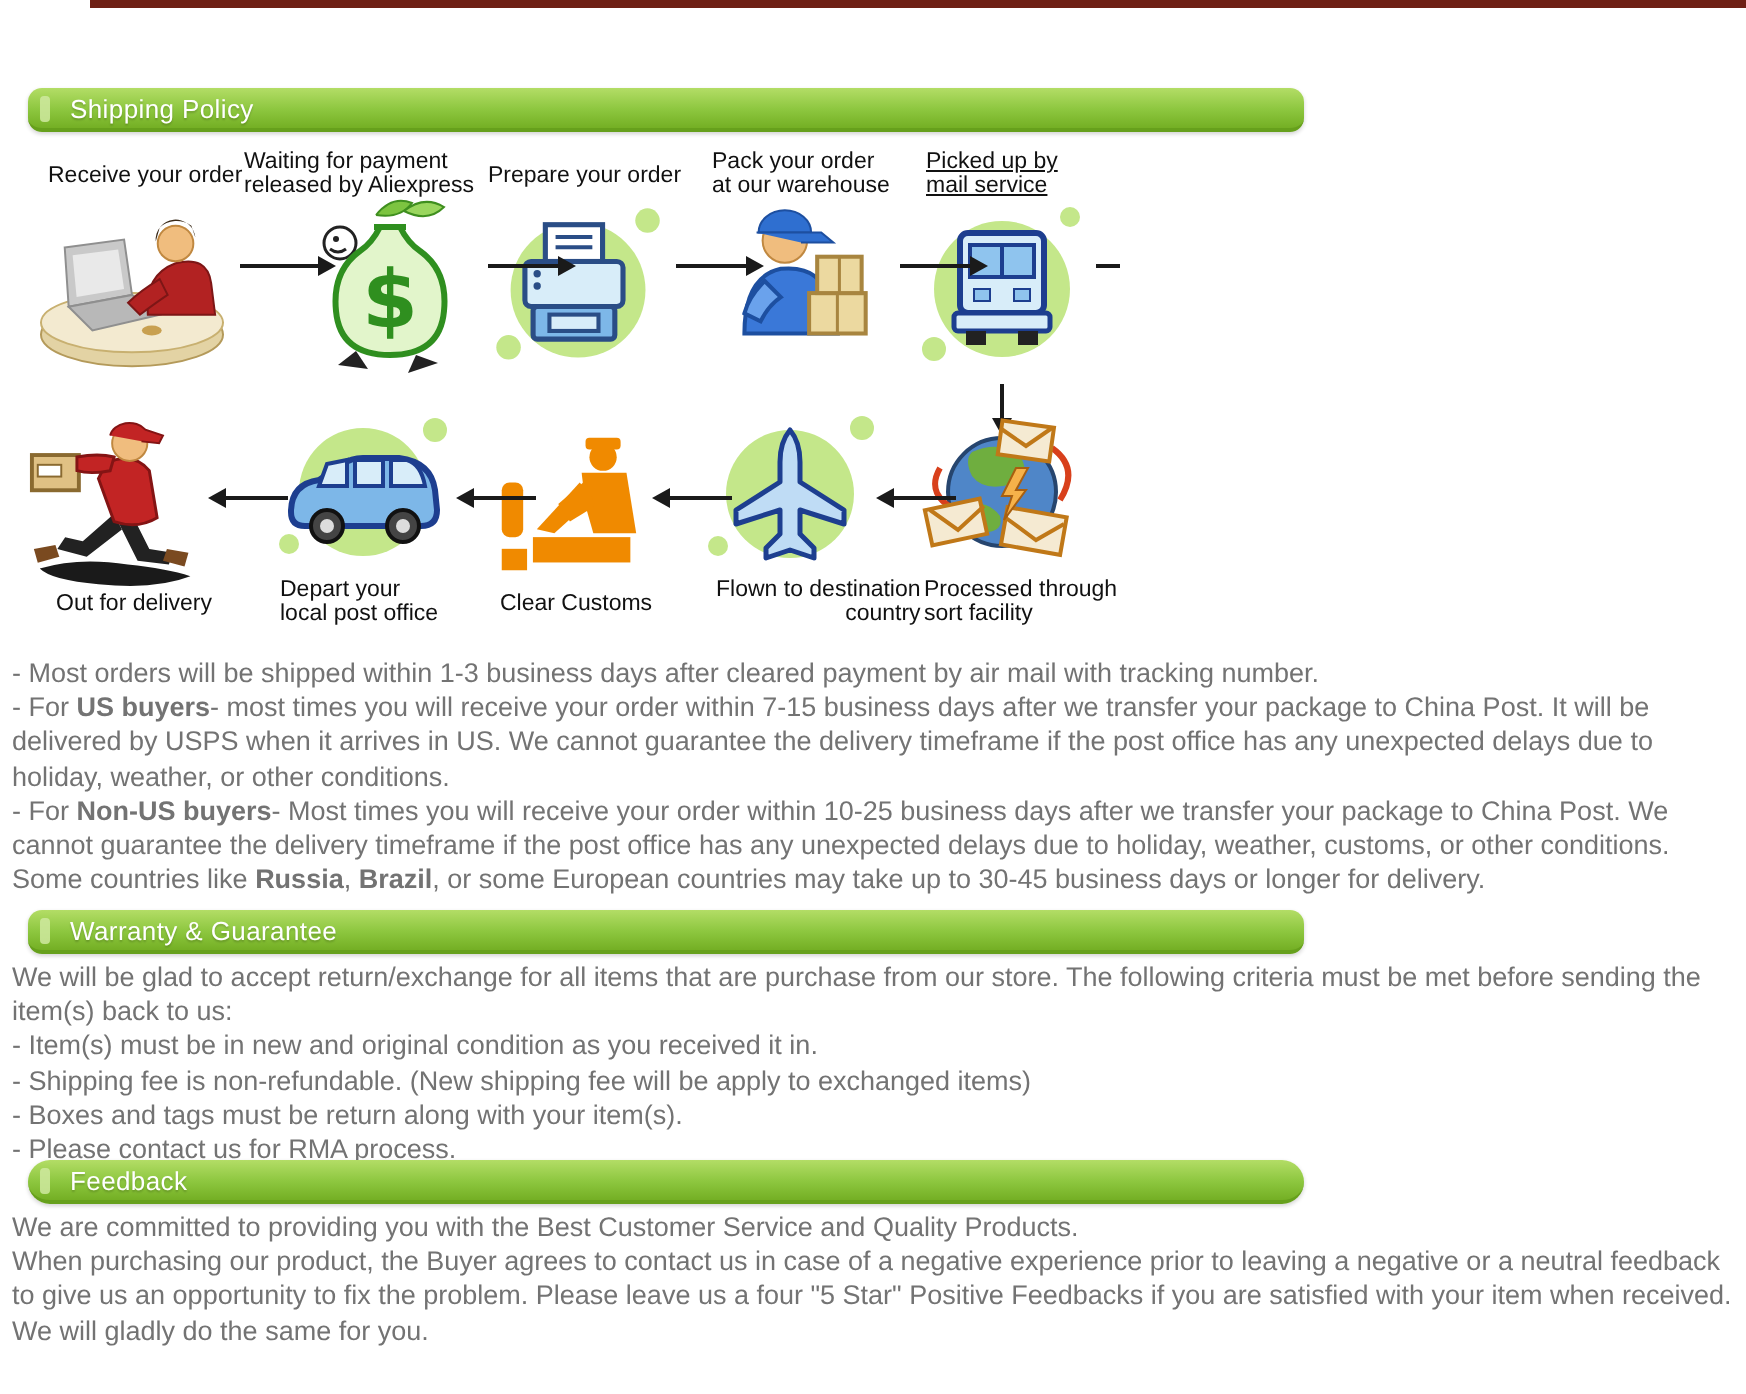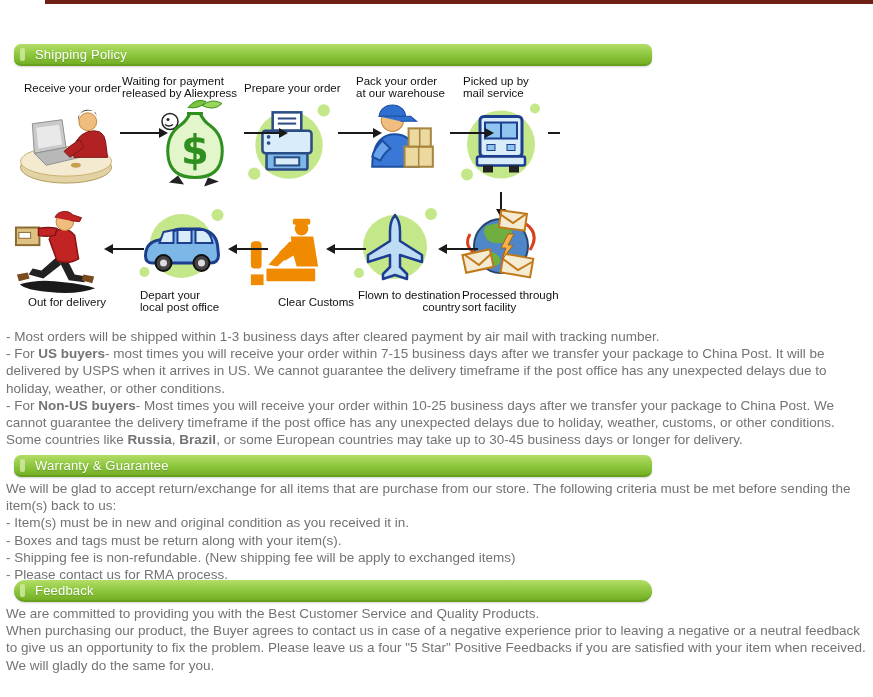--- a/index.html
+++ b/index.html
@@ -66,21 +66,21 @@
     <span class="marker"></span>
     <span class="gtitle">Shipping Policy</span>
   </div>
 
   <div class="flow-label" style="left:24px; top:82px;text-align:center;">Receive your order</div>
   <div class="flow-label" style="left:122px; top:75px;">Waiting for payment
 released by Aliexpress</div>
   <div class="flow-label" style="left:244px; top:82px;">Prepare your order</div>
   <div class="flow-label" style="left:356px; top:75px;">Pack your order
 at our warehouse</div>
-  <div class="flow-label" style="left:463px; top:75px;">Picked up by
+  <div class="flow-label" style="left:463px; top:75px;text-decoration:underline;">Picked up by
 mail service</div>
 
   <div class="icon-box" style="left:14px; top:96px; width:104px; height:94px;">
     <svg width="104" height="94" viewBox="0 0 100 95">
       <ellipse cx="50" cy="72" rx="46" ry="16" fill="#e3d3a4" stroke="#b49a5a"></ellipse>
       <ellipse cx="50" cy="66" rx="46" ry="15" fill="#f3ead0" stroke="#c8b070"></ellipse>
       <ellipse cx="60" cy="70" rx="5" ry="2.5" fill="#c8a050"></ellipse>
       <polygon points="16,28 46,24 50,52 18,58" fill="#c9c9c9" stroke="#8f8f8f"></polygon>
       <polygon points="20,32 43,29 46,49 22,53" fill="#e9e9e9"></polygon>
       <polygon points="18,58 50,52 64,62 30,70" fill="#b8b8b8" stroke="#8f8f8f"></polygon>
@@ -234,41 +234,41 @@
   </div>
 
   <div class="harrow left" style="left:112px; top:248px; width:32px;"></div>
   <div class="harrow left" style="left:236px; top:248px; width:32px;"></div>
   <div class="harrow left" style="left:334px; top:248px; width:32px;"></div>
   <div class="harrow left" style="left:446px; top:248px; width:32px;"></div>
 
   <div class="flow-label" style="left:28px;  top:296px;">Out for delivery</div>
   <div class="flow-label" style="left:140px; top:289px;">Depart your
 local post office</div>
-  <div class="flow-label" style="left:250px; top:296px;margin-left:28px;">Clear Customs</div>
+  <div class="flow-label" style="left:250px; top:296px;">Clear Customs</div>
   <div class="flow-label" style="left:358px; top:289px;text-align:right;">Flown to destination
 country</div>
   <div class="flow-label" style="left:462px; top:289px;">Processed through
 sort facility</div>
 
   <div class="textblock" style="top:328px;">
     <p><span>- Most orders will be shipped within 1-3 business days after cleared payment by air mail with tracking number.</span></p>
     <p><span>- For </span><b>US buyers</b><span>- most times you will receive your order within 7-15 business days after we transfer your package to China Post. It will be delivered by USPS when it arrives in US. We cannot guarantee the delivery timeframe if the post office has any unexpected delays due to holiday, weather, or other conditions.</span></p>
     <p><span>- For </span><b>Non-US buyers</b><span>- Most times you will receive your order within 10-25 business days after we transfer your package to China Post. We cannot guarantee the delivery timeframe if the post office has any unexpected delays due to holiday, weather, customs, or other conditions. Some countries like </span><b>Russia</b><span>, </span><b>Brazil</b><span>, or some European countries may take up to 30-45 business days or longer for delivery.</span></p>
   </div>
 
   <div class="gbar" style="top:455px;">
     <span class="marker"></span>
     <span class="gtitle">Warranty &amp; Guarantee</span>
   </div>
   <div class="textblock" style="top:480px;">
     <p>We will be glad to accept return/exchange for all items that are purchase from our store. The following criteria must be met before sending the item(s) back to us:</p>
     <p>- Item(s) must be in new and original condition as you received it in.</p>
+    <p>- Shipping fee is non-refundable. (New shipping fee will be apply to exchanged items)</p>
     <p>- Boxes and tags must be return along with your item(s).</p>
-    <p>- Shipping fee is non-refundable. (New shipping fee will be apply to exchanged items)</p>
     <p>- Please contact us for RMA process.</p>
   </div>
 
   <div class="gbar" style="top:580px;border-radius:11px;">
     <span class="marker"></span>
     <span class="gtitle">Feedback</span>
   </div>
   <div class="textblock" style="top:605px;">
     <p>We are committed to providing you with the Best Customer Service and Quality Products.</p>
     <p>When purchasing our product, the Buyer agrees to contact us in case of a negative experience prior to leaving a negative or a neutral feedback to give us an opportunity to fix the problem. Please leave us a four "5 Star" Positive Feedbacks if you are satisfied with your item when received. We will gladly do the same for you.</p>

